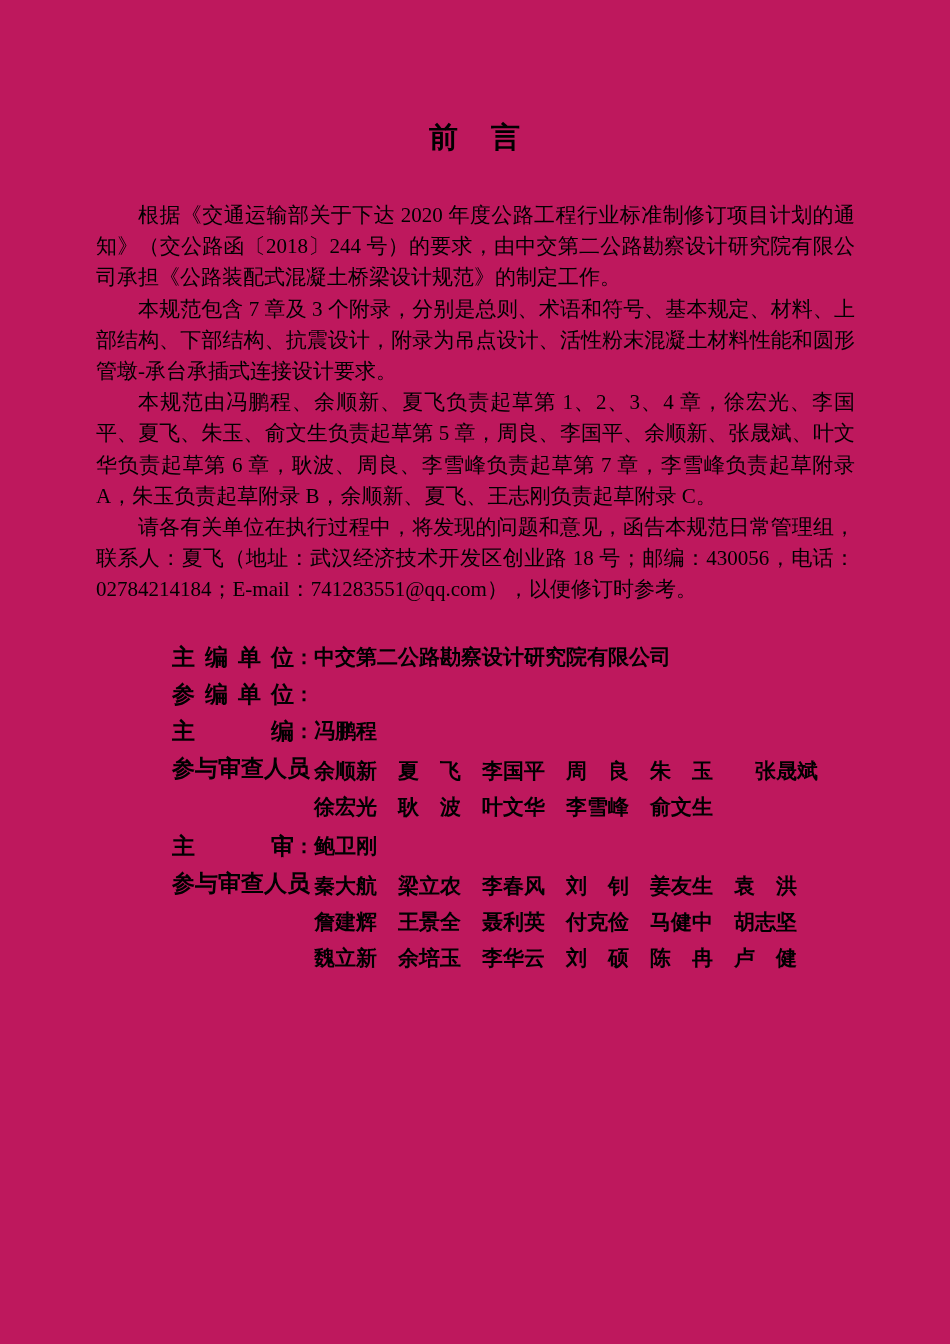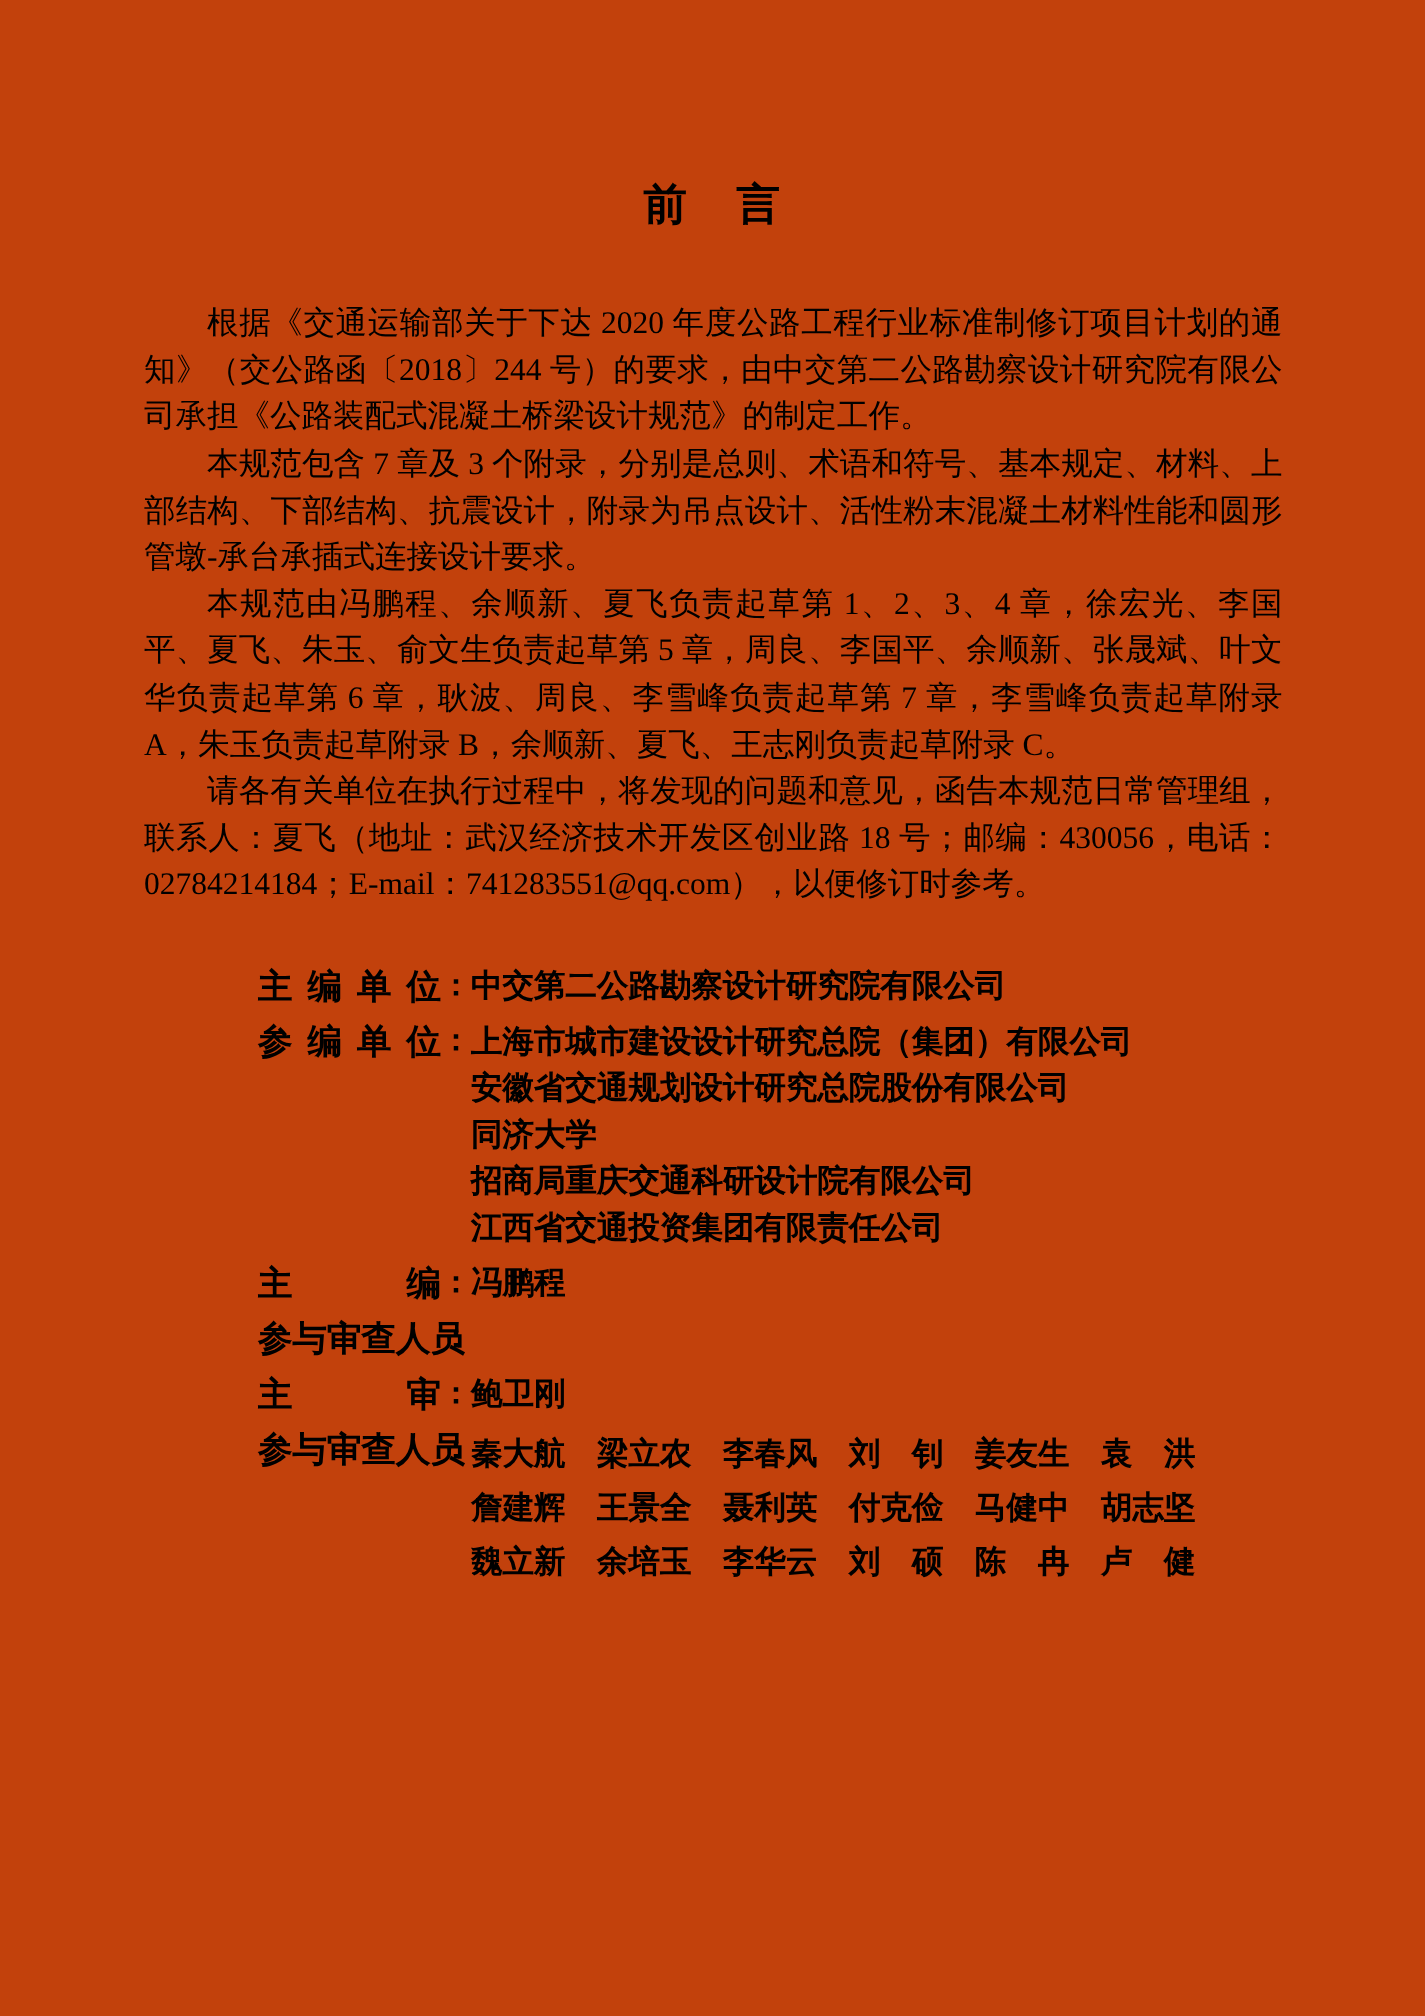--- a/index.html
+++ b/index.html
@@ -6,21 +6,21 @@
   body {
     width: 950px; height: 1344px;
     font-family: "Liberation Serif", "DejaVu Serif", serif;
     color: #000000;
     overflow: hidden;
   }
   .page {
     box-sizing: border-box;
     width: 950px; height: 1344px;
     padding: 118px 95px 0 96px;
-    background: #c2410c;
+    background: #be185d;
   }
   .title {
     font-family: "Liberation Sans", "DejaVu Sans", sans-serif;
     font-weight: bold;
     font-size: 29px;
     line-height: 38px;
     text-align: center;
     margin: 0 0 44px 0;
     letter-spacing: 2px;
   }
@@ -79,40 +79,37 @@
       <span class="clabel">主编单位</span>
         <span class="colon">：</span>
       <div class="cvalue">
         <div class="cline">中交第二公路勘察设计研究院有限公司</div>
       </div>
     </div>
 
     <div class="credit-row">
       <span class="clabel">参编单位</span>
         <span class="colon">：</span>
-      <div class="cvalue">
-        <div class="cline">上海市城市建设设计研究总院（集团）有限公司</div>
-        <div class="cline">安徽省交通规划设计研究总院股份有限公司</div>
-        <div class="cline">同济大学</div>
-        <div class="cline">招商局重庆交通科研设计院有限公司</div>
-        <div class="cline">江西省交通投资集团有限责任公司</div>
-      </div>
     </div>
 
     <div class="credit-row">
       <span class="clabel">主编</span>
         <span class="colon">：</span>
       <div class="cvalue">
         <div class="cline">冯鹏程</div>
       </div>
     </div>
 
     <div class="credit-row">
       <span class="clabel">参与审查人员</span>
         <span class="colon">：</span>
+      <div class="cvalue">
+        <div class="cline names">余顺新　夏　飞　李国平　周　良　朱　玉　　张晟斌</div>
+        <div class="cline names">徐宏光　耿　波　叶文华　李雪峰　俞文生</div>
+      </div>
     </div>
 
     <div class="credit-row">
       <span class="clabel">主审</span>
         <span class="colon">：</span>
       <div class="cvalue">
         <div class="cline">鲍卫刚</div>
       </div>
     </div>
 

